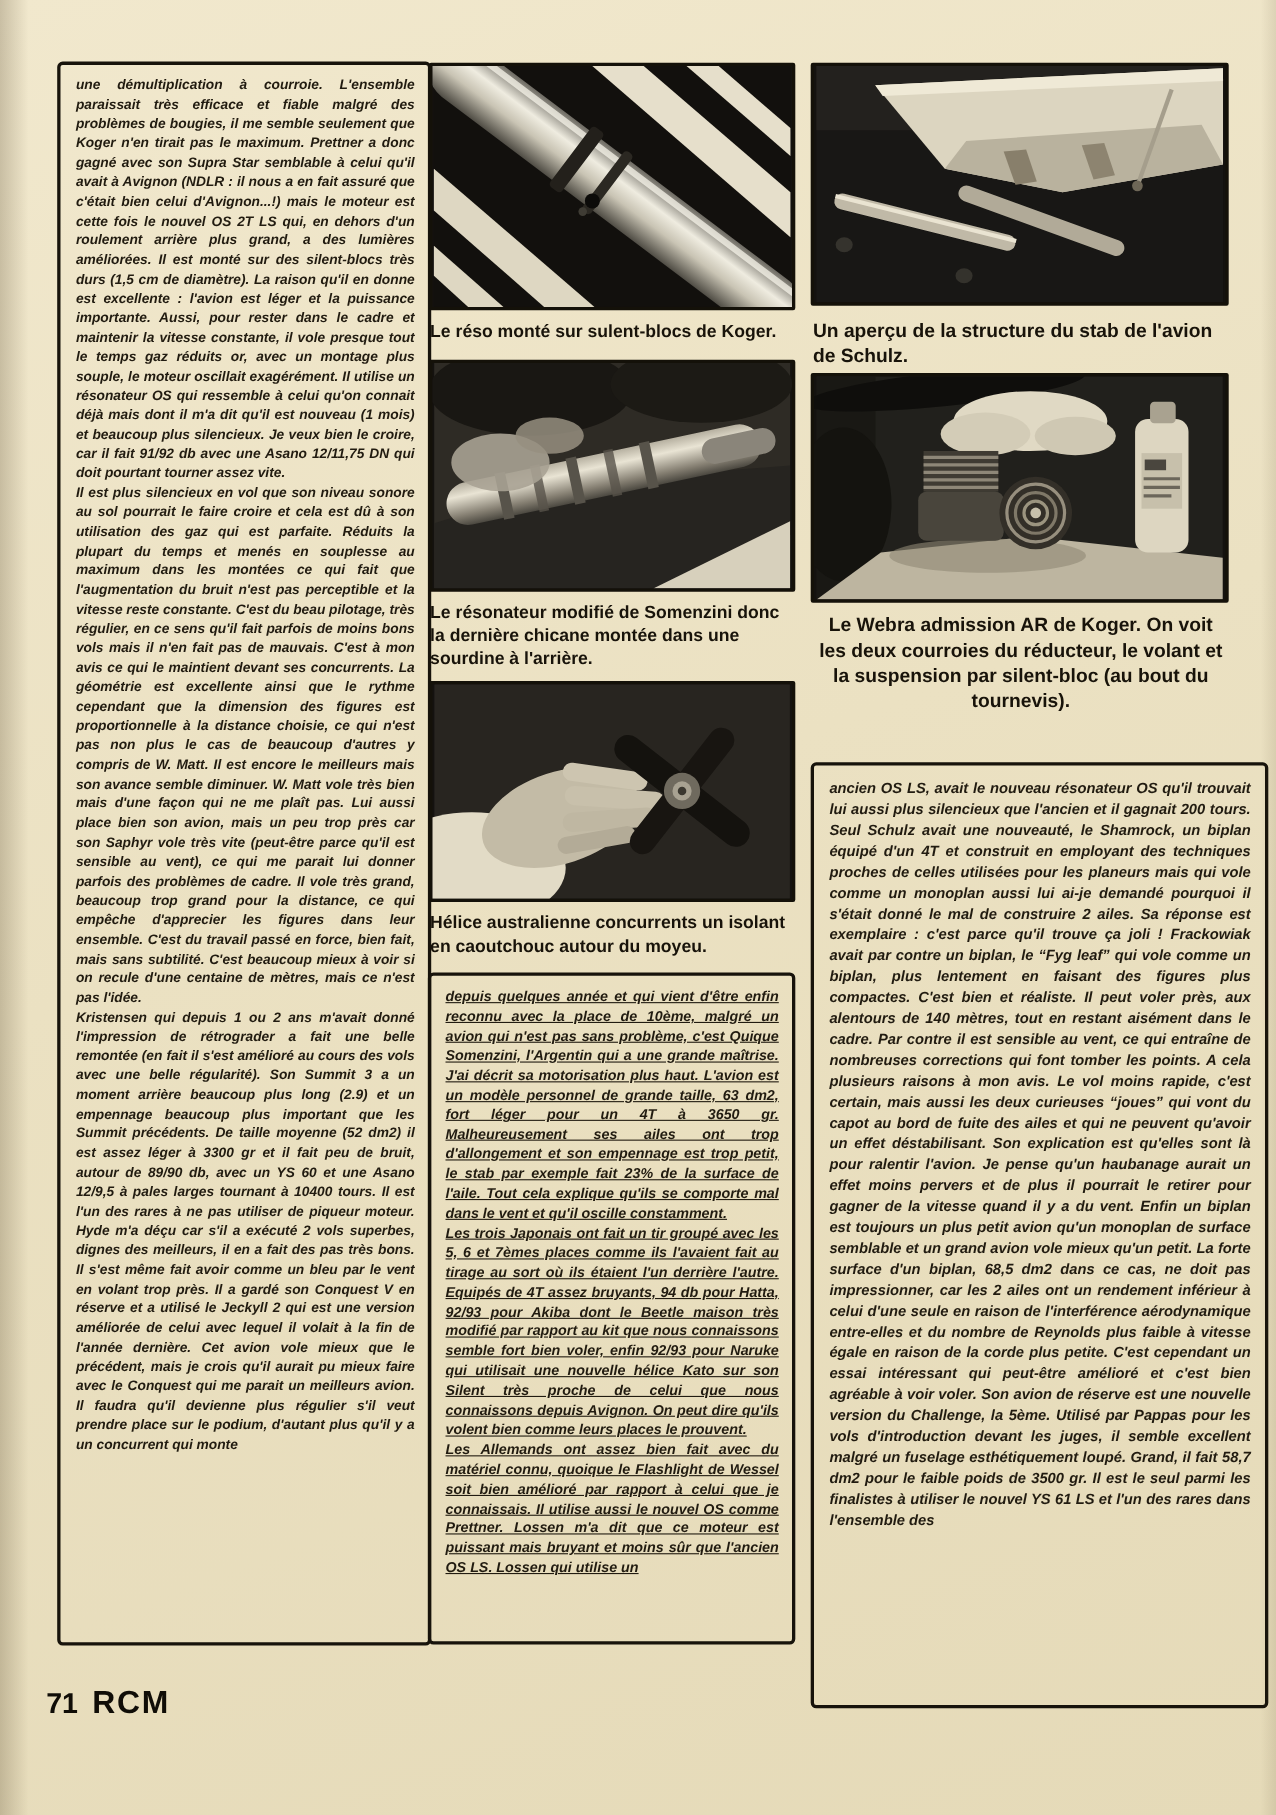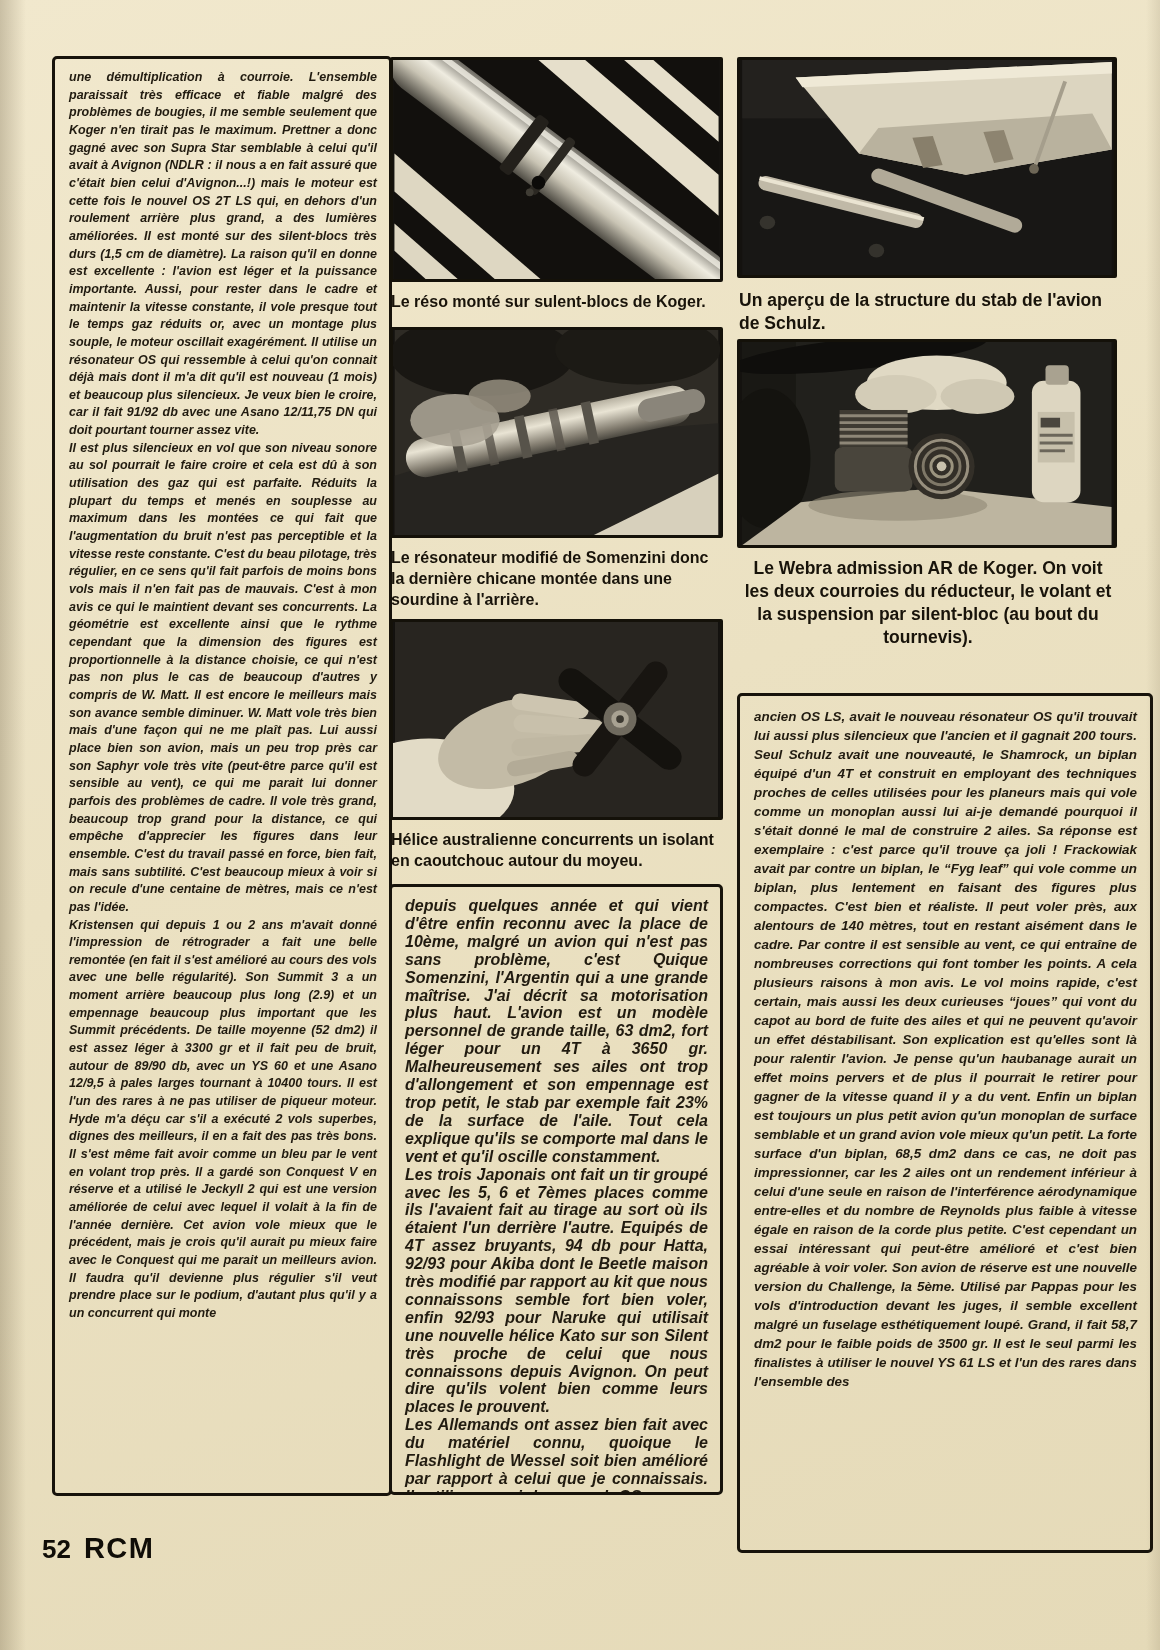--- a/index.html
+++ b/index.html
@@ -16,21 +16,21 @@
   .tbox{
     position:absolute;box-sizing:border-box;border:3px solid #17130b;border-radius:5px;
     overflow:hidden;background:transparent;
   }
   .tbox p{margin:0;text-align:justify;font-style:italic;font-weight:bold;color:#211b10;}
 
   .box-left{left:52px;top:56px;width:340px;height:1440px;padding:10px 12px 8px 14px;}
   .box-left p{font-size:12.5px;line-height:17.65px;}
 
   .box-mid{left:389px;top:884px;width:334px;height:611px;padding:10px 12px 8px 13px;}
-  .box-mid p{font-size:16px;line-height:17.9px;}
+  .box-mid p{font-size:13px;line-height:17.9px;text-decoration:underline;}
 
   .box-right{left:737px;top:650px;width:416px;height:860px;padding:11px 13px 8px 14px;margin-top:43px;}
   .box-right p{font-size:13.4px;line-height:19px;}
 
   .photo{
     position:absolute;margin:0;box-sizing:border-box;border:3px solid #141109;
     background:#14120f;overflow:hidden;border-radius:2px;
   }
   .photo svg{display:block;width:100%;height:100%;}
 
@@ -200,17 +200,17 @@
       <line x1="306" y1="112" x2="332" y2="112" stroke="#6b665a" stroke-width="3"></line>
     </svg>
   </figure>
   <div class="caption cap-right" style="top:557px;text-align:center;">Le Webra admission AR de Koger. On voit les deux courroies du réducteur, le volant et la suspension par silent-bloc (au bout du tournevis).</div>
 
   <div class="tbox box-right">
     <p>ancien OS LS, avait le nouveau résonateur OS qu'il trouvait lui aussi plus silencieux que l'ancien et il gagnait 200 tours. Seul Schulz avait une nouveauté, le Shamrock, un biplan équipé d'un 4T et construit en employant des techniques proches de celles utilisées pour les planeurs mais qui vole comme un monoplan aussi lui ai-je demandé pourquoi il s'était donné le mal de construire 2 ailes. Sa réponse est exemplaire : c'est parce qu'il trouve ça joli ! Frackowiak avait par contre un biplan, le “Fyg leaf” qui vole comme un biplan, plus lentement en faisant des figures plus compactes. C'est bien et réaliste. Il peut voler près, aux alentours de 140 mètres, tout en restant aisément dans le cadre. Par contre il est sensible au vent, ce qui entraîne de nombreuses corrections qui font tomber les points. A cela plusieurs raisons à mon avis. Le vol moins rapide, c'est certain, mais aussi les deux curieuses “joues” qui vont du capot au bord de fuite des ailes et qui ne peuvent qu'avoir un effet déstabilisant. Son explication est qu'elles sont là pour ralentir l'avion. Je pense qu'un haubanage aurait un effet moins pervers et de plus il pourrait le retirer pour gagner de la vitesse quand il y a du vent. Enfin un biplan est toujours un plus petit avion qu'un monoplan de surface semblable et un grand avion vole mieux qu'un petit. La forte surface d'un biplan, 68,5 dm2 dans ce cas, ne doit pas impressionner, car les 2 ailes ont un rendement inférieur à celui d'une seule en raison de l'interférence aérodynamique entre-elles et du nombre de Reynolds plus faible à vitesse égale en raison de la corde plus petite. C'est cependant un essai intéressant qui peut-être amélioré et c'est bien agréable à voir voler. Son avion de réserve est une nouvelle version du Challenge, la 5ème. Utilisé par Pappas pour les vols d'introduction devant les juges, il semble excellent malgré un fuselage esthétiquement loupé. Grand, il fait 58,7 dm2 pour le faible poids de 3500 gr. Il est le seul parmi les finalistes à utiliser le nouvel YS 61 LS et l'un des rares dans l'ensemble des</p>
   </div>
 
   <div class="folio">
-    <span class="num">52</span>
+    <span class="num">71</span>
     <span class="logo">RCM</span>
   </div>
 
 </div>
 
 </body></html>

